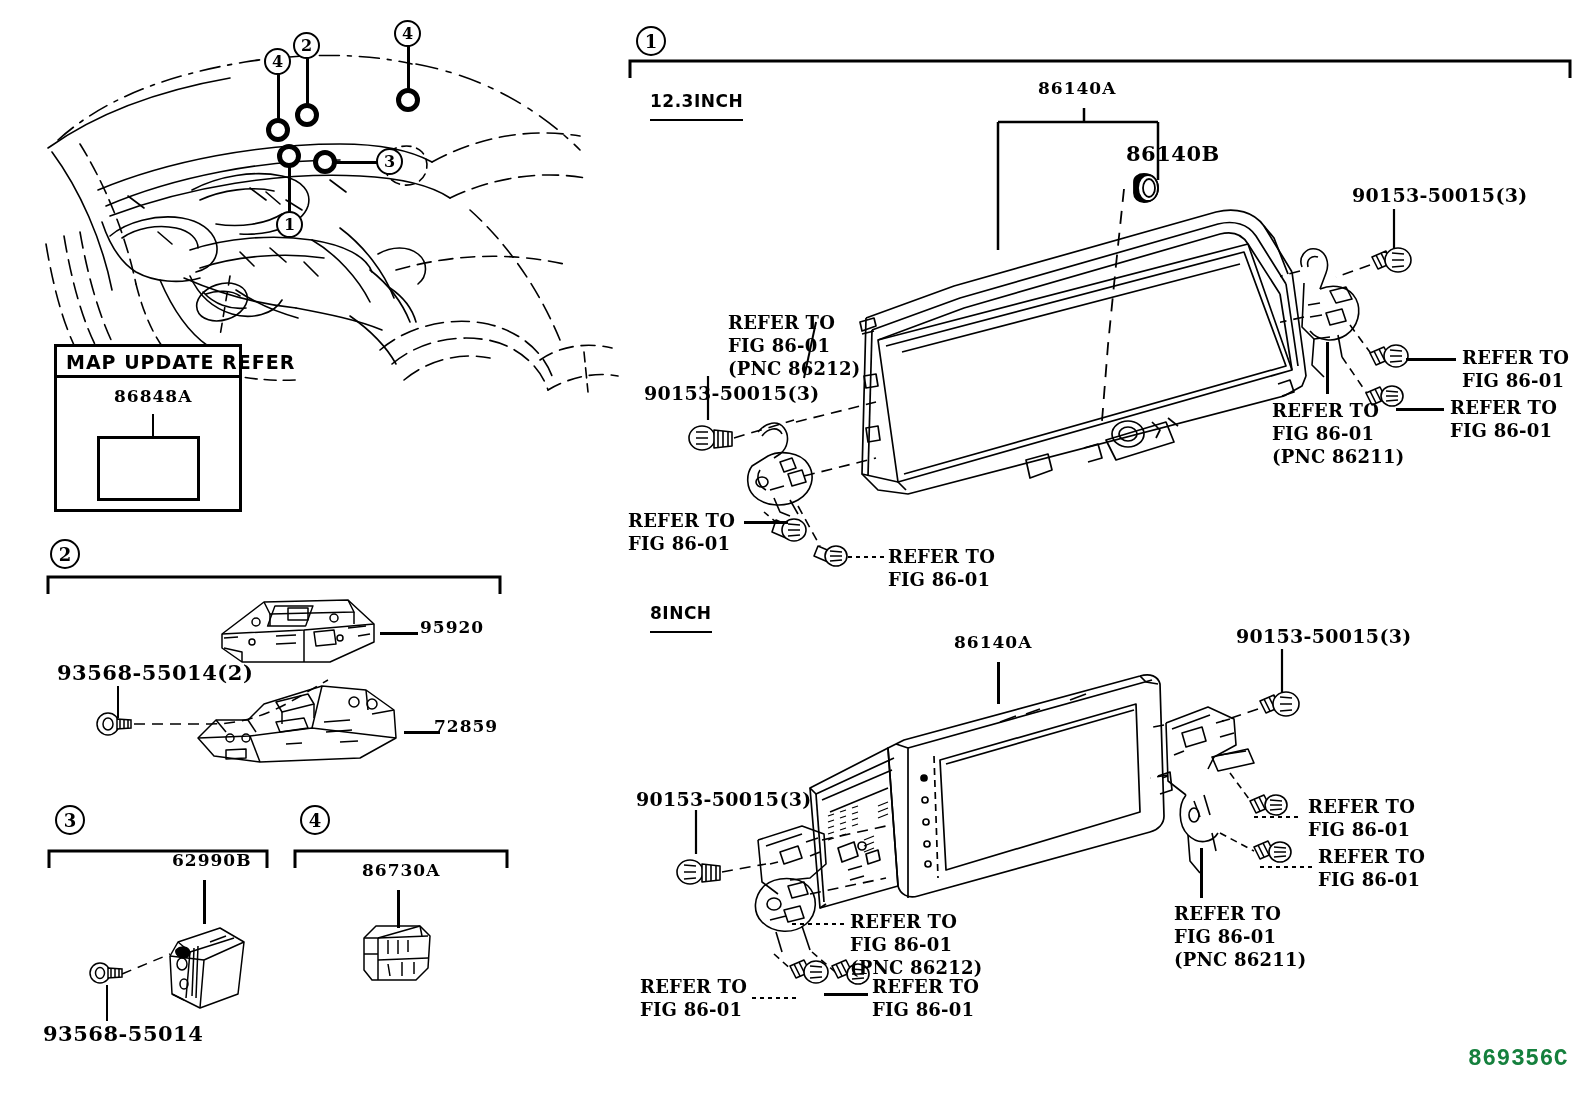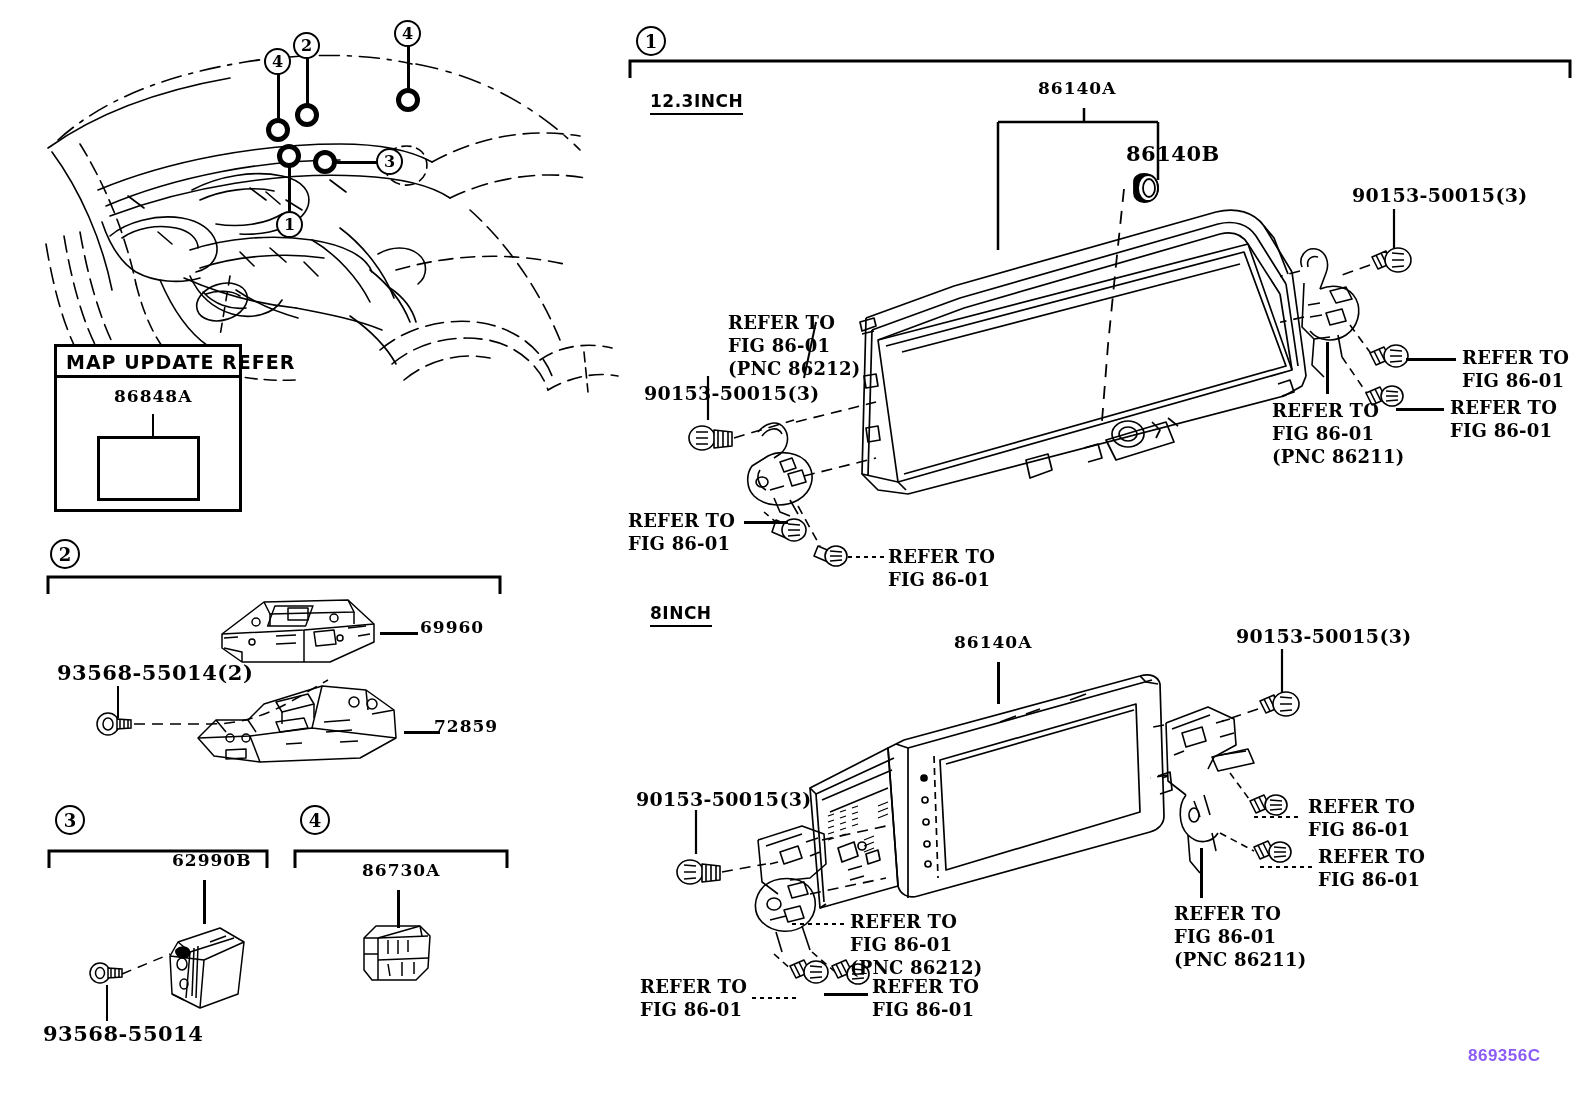--- a/index.html
+++ b/index.html
@@ -44,41 +44,41 @@
   }
 
   .section-label {
     position: absolute;
     font-family: "DejaVu Sans", sans-serif;
     font-weight: bold;
     font-size: 17px;
     color: #000;
     white-space: pre;
     letter-spacing: 0.5px;
-    padding-bottom: 2px;
+    padding-bottom: 8px;
     border-bottom: 2.5px solid #000;
   }
 
   .mapcard-title {
     position: absolute;
     font-family: "DejaVu Sans", sans-serif;
     font-weight: bold;
     font-size: 19px;
     letter-spacing: 1px;
     color: #000;
     white-space: pre;
   }
 
   .figcode {
     position: absolute;
-    font-family: Liberation Sans, sans-serif;
+    font-family: Liberation Mono, monospace;
     font-weight: bold;
-    font-size: 17px;
+    font-size: 23px;
     letter-spacing: 0.5px;
-    color: #8b5cf6;
+    color: #15803d;
   }
 
   
   .circ {
     position: absolute;
     width: 30px; height: 30px;
     border: 2.5px solid #000;
     border-radius: 50%;
     box-sizing: border-box;
     display: flex;
@@ -268,21 +268,21 @@
         <path d="M96,40 L116,38 L118,52 L98,54 Z"></path>
         <path d="M58,44 L78,43"></path>
         <path d="M58,52 L78,51"></path>
         <path d="M130,36 L148,34"></path>
         <path d="M6,46 L20,45"></path>
         <path d="M140,44 L152,42"></path>
       </g>
     </svg>
   </div>
   <div class="lead lead-h" style="left:380px; top:632px; width:38px;"></div>
-  <div class="pn pn-lg" style="left:420px; top:617px;">69960</div>
+  <div class="pn pn-lg" style="left:420px; top:617px;">95920</div>
 
   <div class="abs" style="left:190px; top:676px; width:218px; height:94px;">
     <svg width="218" height="94" viewBox="0 0 218 94">
       <g fill="none" stroke="#000" stroke-width="1.5" stroke-linejoin="round">
         <path d="M8,62 L26,44 L58,44 L74,28 L132,10 L176,14 L204,34 L206,62 L170,82 L70,86 L24,80 Z"></path>
         <path d="M8,62 L60,60 L122,52 L206,62"></path>
         <path d="M60,60 L70,86"></path>
         <path d="M122,52 L132,10"></path>
         <path d="M26,44 L36,56"></path>
         <path d="M58,44 L66,56"></path>

